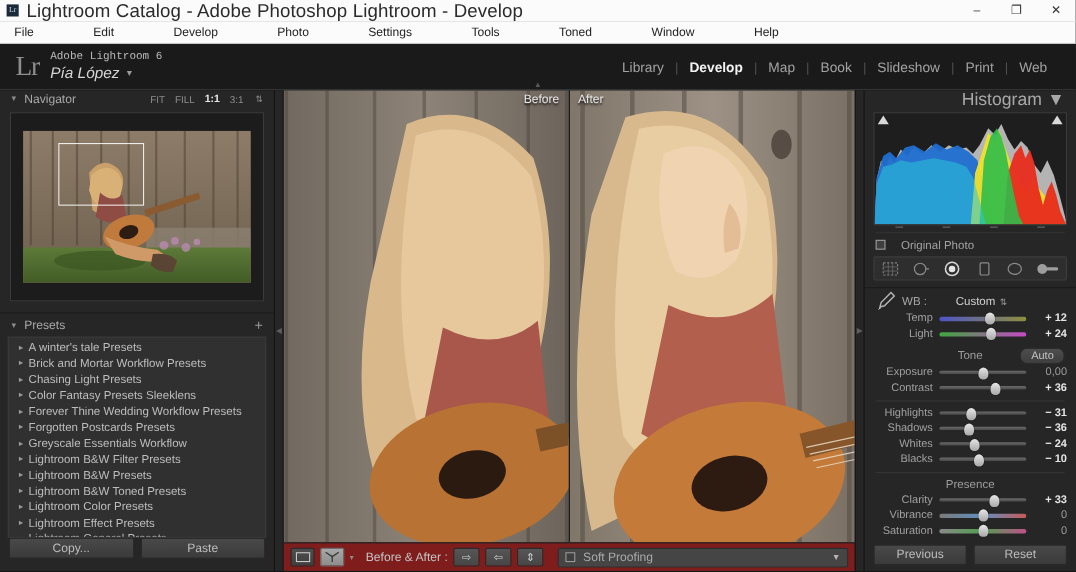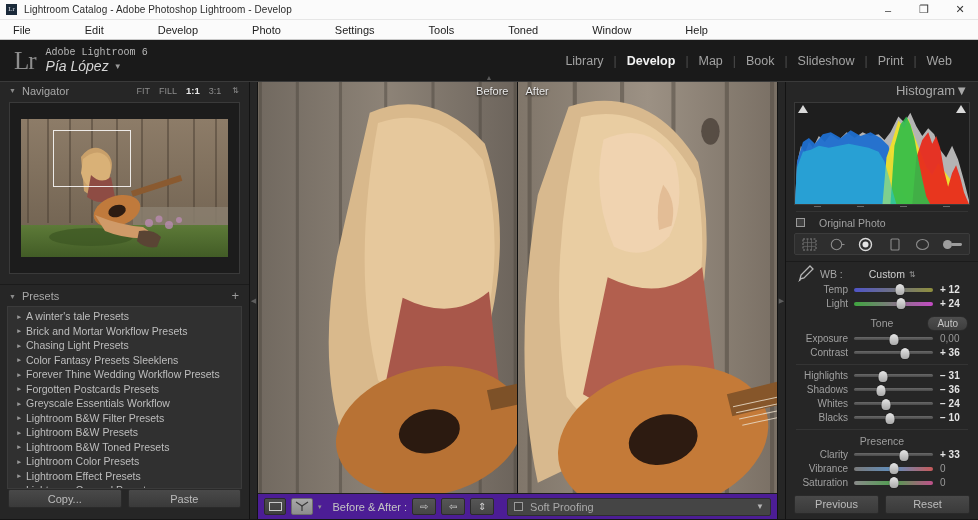--- a/index.html
+++ b/index.html
@@ -15,21 +15,21 @@
     height: 20px; background: #fbfbfb;
     display: flex; align-items: center;
     border-bottom: 1px solid #e6e6e6;
   }
   .tb-icon {
     width: 11px; height: 11px; margin: 0 7px 0 6px;
     background: #1b2a3a; color: #d8dde4;
     font-size: 7px; line-height: 11px; text-align: center;
     font-family: "Liberation Serif", serif;
   }
-  .tb-title { font-size: 10px; color: #2b2b2b; letter-spacing: .1px; }
+  .tb-title { font-size: 17px; color: #2b2b2b; letter-spacing: .1px; }
   .tb-controls { margin-left: auto; display: flex; height: 100%; }
   .tb-btn {
     width: 36px; height: 100%; display: flex;
     align-items: center; justify-content: center;
     font-size: 11px; color: #3a3a3a;
   }
 
   
   .menubar {
     height: 20px; background: #fbfbfb;
@@ -162,21 +162,21 @@
   .ba-label {
     position: absolute; top: 3px; font-size: 11px; color: #e9e9e9;
     text-shadow: 0 1px 2px rgba(0,0,0,.9);
     text-align: right;
   }
   .before .ba-label { right: 8px; }
   .after .ba-label { left: 8px; }
 
   
   .toolbar {
-    height: 26px; background: #4c1d95;
+    height: 26px; background: #7f1d1d;
     border-top: 1px solid #1d1d1d;
     display: flex; align-items: center; padding: 0 6px; gap: 5px;
   }
   .tool-sq {
     width: 22px; height: 17px; border-radius: 2px;
     background: linear-gradient(#4d4d4d,#3f3f3f);
     border: 1px solid #2b2b2b;
     display: flex; align-items: center; justify-content: center;
   }
   .tool-sq.on { background: linear-gradient(#a8a8a8,#8d8d8d); border-color:#6d6d6d;}
@@ -203,21 +203,21 @@
   .sp-caret { margin-left: auto; font-size: 8px; color: #b5b5b5; }
 
   
   .right-panel {
     width: 193px; background: #262626;
     display: flex; flex-direction: column;
     border-left: 1px solid #131313;
   }
   .hist-head {
     height: 18px; display: flex; align-items: center; justify-content: flex-end;
-    padding-right: 10px; font-size: 13px; color: #a8a8a8; gap: 0;
+    padding-right: 10px; font-size: 16px; color: #a8a8a8; gap: 5px;
   }
   .hist-box {
     margin: 2px 8px 0 8px; height: 106px;
     background: #1e1e1e; border: 1px solid #3a3a3a; position: relative;
     overflow: hidden;
   }
   .clip {
     position: absolute; top: 2px; width: 0; height: 0;
     border-left: 5px solid transparent; border-right: 5px solid transparent;
     border-bottom: 8px solid #d9d9d9;
@@ -269,21 +269,21 @@
   .s-track.vib  { background: linear-gradient(90deg,#7a7a7a,#5f8fbf,#c85a5a); }
   .s-track.sat  { background: linear-gradient(90deg,#8a8a8a,#4f9f4f,#c0508a); }
   .knob {
     position: absolute; top: -3.5px; width: 9px; height: 11px;
     background: linear-gradient(#e6e6e6,#a8a8a8);
     border-radius: 50% 50% 40% 40%;
     transform: translateX(-4.5px);
     box-shadow: 0 0 1px #000;
   }
   .s-val {
-    width: 30px; font-size: 10px; color: #9a9a9a;
+    width: 30px; text-align: right; font-size: 10px; color: #9a9a9a;
     margin-left: 7px;
   }
   .s-val.mod { color: #e4e4e4; font-weight: bold; }
 
   .sec-head {
     display: flex; align-items: center; justify-content: center;
     height: 17px; font-size: 10.5px; color: #9d9d9d; position: relative;
     margin-top: 4px;
   }
   .auto-btn {

